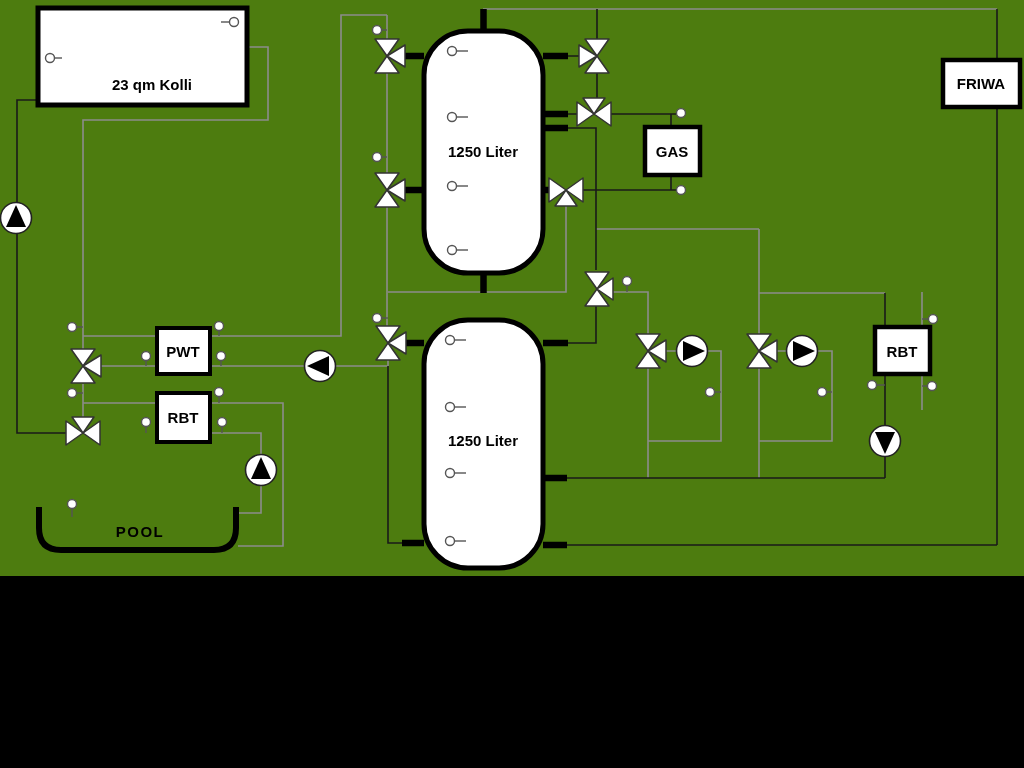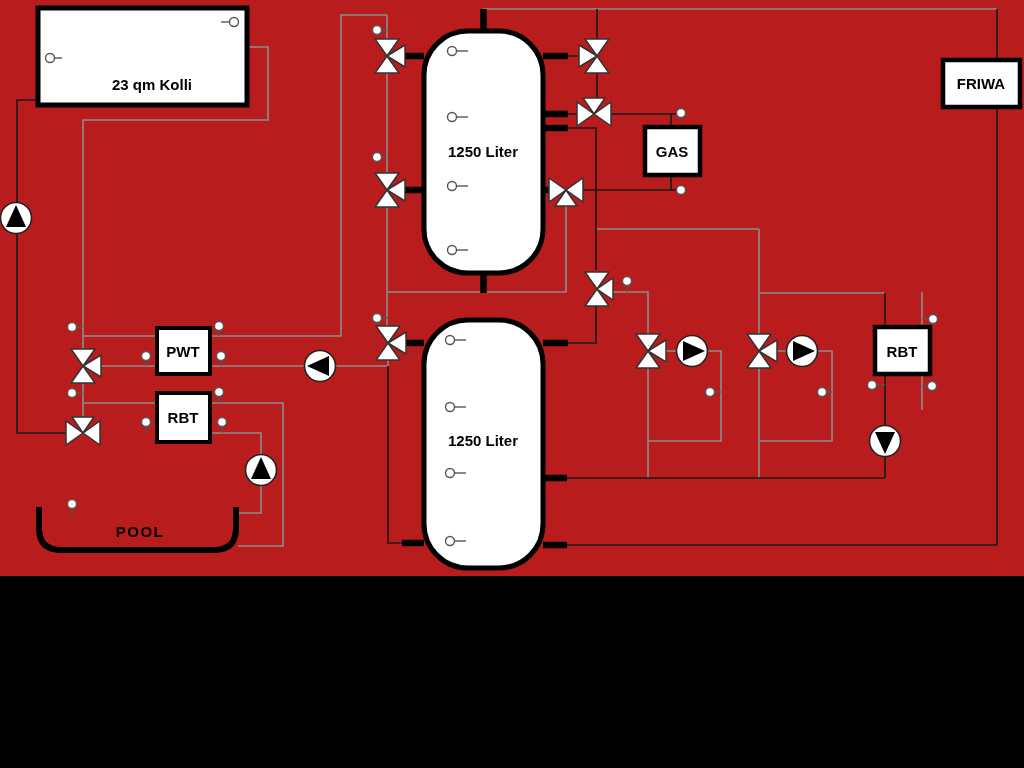--- a/index.html
+++ b/index.html
@@ -1,16 +1,16 @@
 <!DOCTYPE html>
 <html><head>
 <meta charset="utf-8">
 <style>
   html,body{margin:0;padding:0;background:#fff;width:1024px;height:768px;overflow:hidden;}
-  .stage{position:relative;width:1024px;height:676px;background:#b91c1c;}
+  .stage{position:relative;width:1024px;height:676px;background:#4d7c0f;}
   svg{display:block;}
   text{font-family:"Liberation Sans","DejaVu Sans",sans-serif;font-weight:bold;fill:#000;}
   .lbl15{font-size:15px;}
   .pool-lbl{font-size:15px;letter-spacing:1.5px;}
 </style>
 </head>
 <body>
 
 <div class="stage">
 <svg width="1024" height="768" viewBox="0 0 1024 768">

